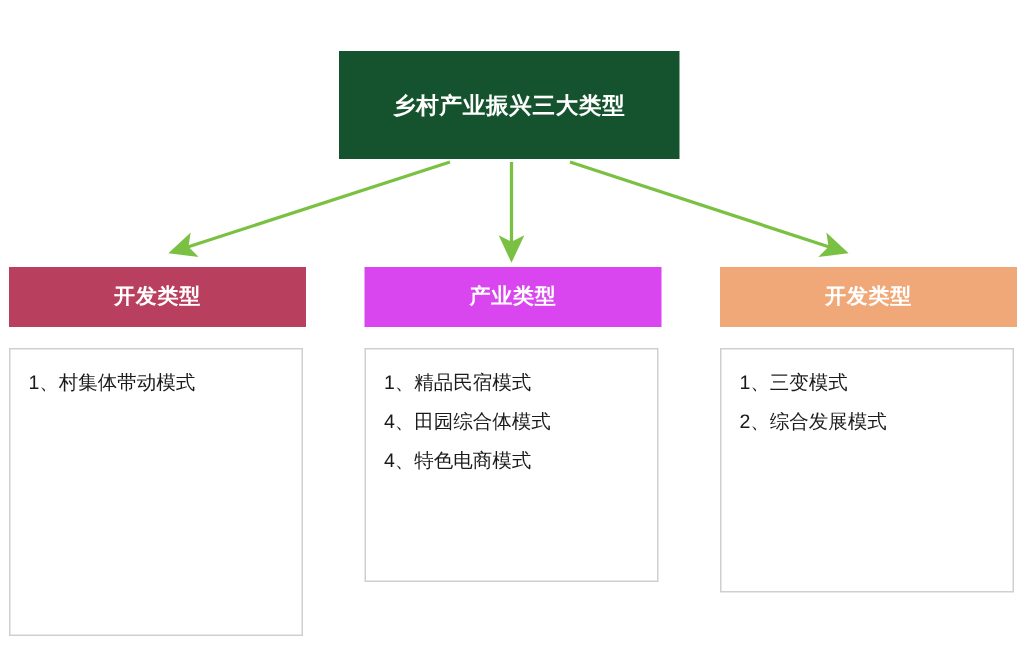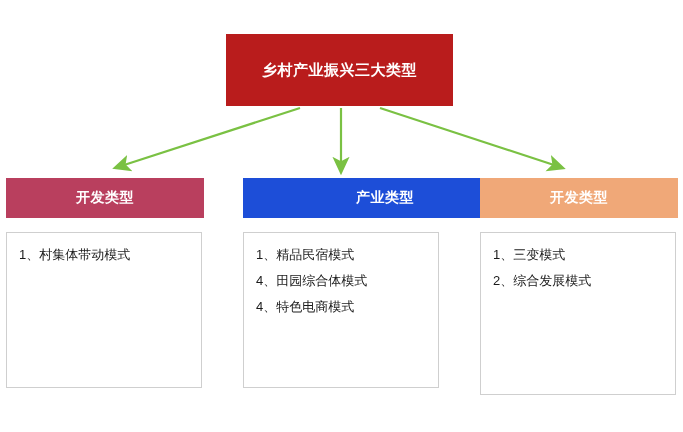--- a/index.html
+++ b/index.html
@@ -28,21 +28,21 @@
     pointer-events: none;
   }
 
   
   .root-box {
     position: absolute;
     left: 226px;
     top: 34px;
     width: 227px;
     height: 72px;
-    background: #b91c1c;
+    background: #14532d;
     display: flex;
     align-items: center;
     justify-content: center;
   }
   .root-box .label {
     color: #ffffff;
     font-size: 15px;
     font-weight: bold;
     letter-spacing: 0.5px;
   }
@@ -55,34 +55,34 @@
     align-items: center;
     justify-content: center;
   }
   .col-head .label {
     color: #ffffff;
     font-size: 14px;
     font-weight: bold;
     letter-spacing: 0.5px;
   }
   #head-0 { left: 6px;   top: 178px; width: 198px; background: #b93f5e; }
-  #head-1 { left: 243px; top: 178px; width: 198px; background: #1d4ed8; padding-left: 43px; }
+  #head-1 { left: 243px; top: 178px; width: 198px; background: #d946ef; }
   #head-2 { left: 480px; top: 178px; width: 198px; background: #f0a878; }
 
   
   .col-body {
     position: absolute;
     top: 232px;
     width: 196px;
     background: #ffffff;
     border: 1px solid #cfcfcf;
     box-sizing: border-box;
     padding: 9px 10px 9px 12px;
   }
-  #body-0 { left: 6px;   height: 156px; }
+  #body-0 { left: 6px;   height: 192px; }
   #body-1 { left: 243px; height: 156px; }
   #body-2 { left: 480px; height: 163px; }
 
   .item {
     font-size: 13px;
     color: #1a1a1a;
     line-height: 26px;
     white-space: normal;
   }
 </style>

